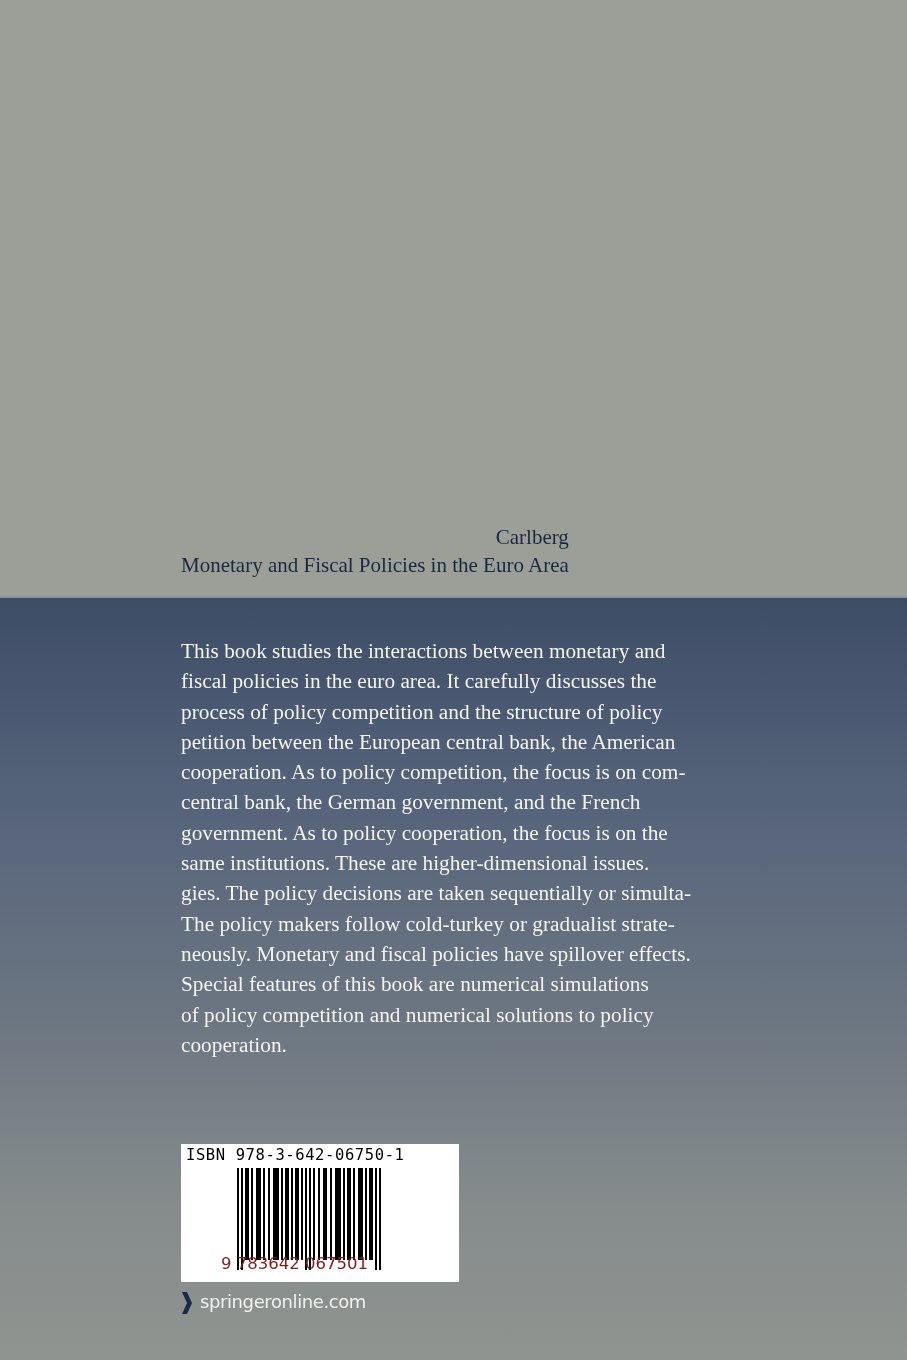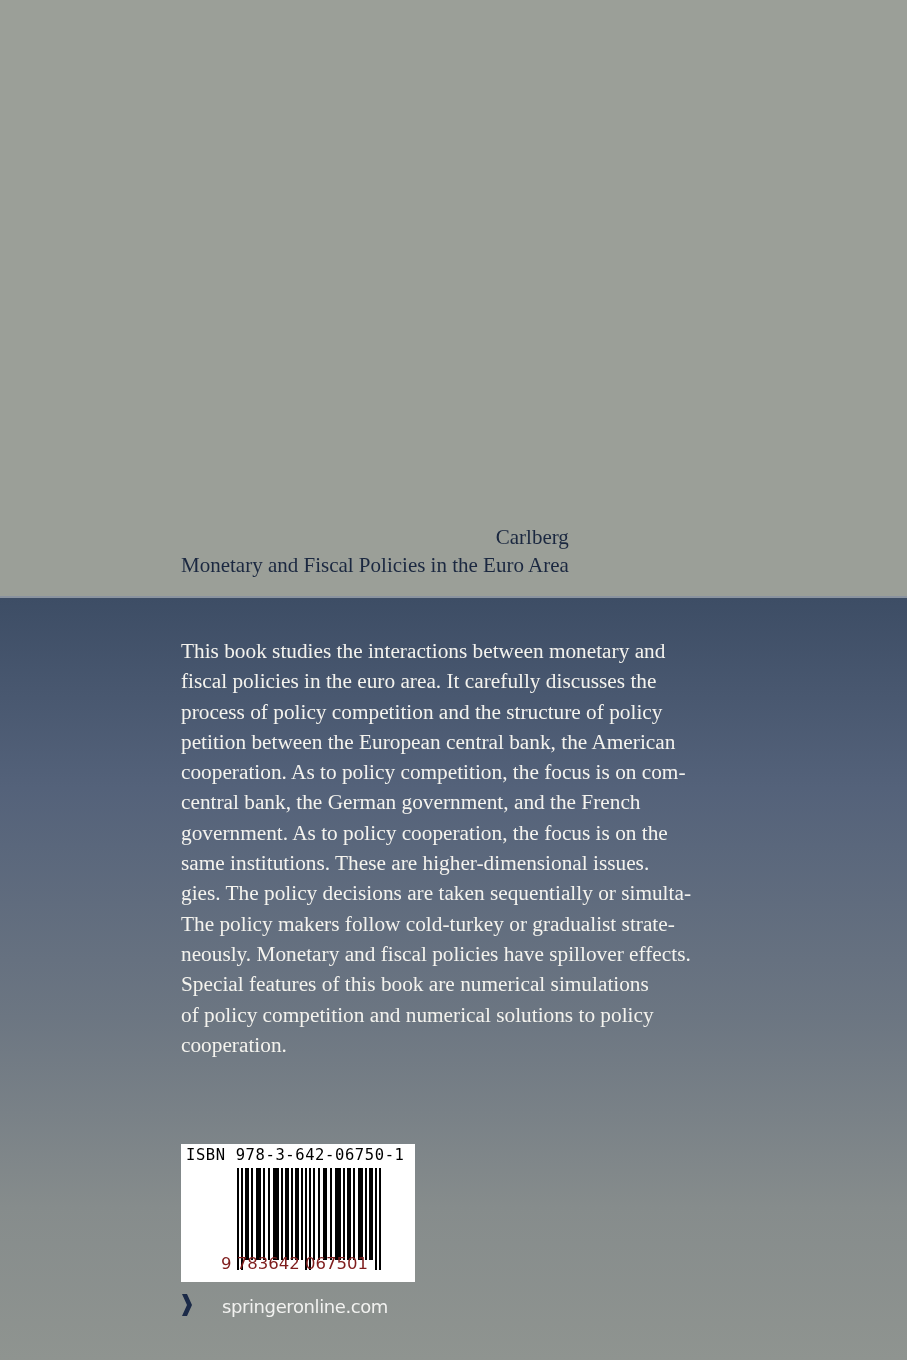--- a/index.html
+++ b/index.html
@@ -24,41 +24,41 @@
       position: absolute; left: 181px; top: 523px;
       color: #1b2840; font-size: 21px; line-height: 28px;
     }
     .heading-block div { white-space: nowrap; text-align: right; }
     .blurb {
       position: absolute; left: 181px; top: 636px; width: 580px;
       color: #f4f3ee; font-size: 21.3px; line-height: 30.3px;
     }
     .blurb div { white-space: nowrap; }
     .barcode-box {
-      position: absolute; left: 181px; top: 1144px; width: 234px; height: 138px;
+      position: absolute; left: 181px; top: 1144px; width: 278px; height: 138px;
       background: #ffffff;
     }
     .isbn-text {
       position: absolute; left: 5px; top: 2px;
       font-family: "DejaVu Sans Mono", "Liberation Mono", monospace;
       font-size: 15.5px; color: #000; letter-spacing: 0.6px; white-space: nowrap;
     }
     .bars {
       position: absolute; left: 56px; top: 24px; width: 144px; height: 102px;
     }
     .bar-digits {
       position: absolute; left: 40px; top: 110px;
       font-family: "DejaVu Sans", "Liberation Sans", sans-serif;
       font-size: 16.5px; color: #7f1d1d; white-space: nowrap; background: transparent;
     }
     .web-link {
       position: absolute; left: 181px; top: 1291px; height: 26px;
-      display: flex; align-items: flex-end;
+      display: flex; align-items: flex-start;
       color: #f2f2f0; font-family: "DejaVu Sans", "Liberation Sans", sans-serif;
-      font-size: 18px; letter-spacing: -0.4px; gap: 22px;
+      font-size: 18px; letter-spacing: -0.4px;
     }
     .chevron { width: 12px; height: 24px; margin-right: 7px; }
   </style>
 </head>
 <body>
 
 <div class="top-band"></div>
 <div class="divider-line"></div>
 <div class="bottom-band"></div>
 

